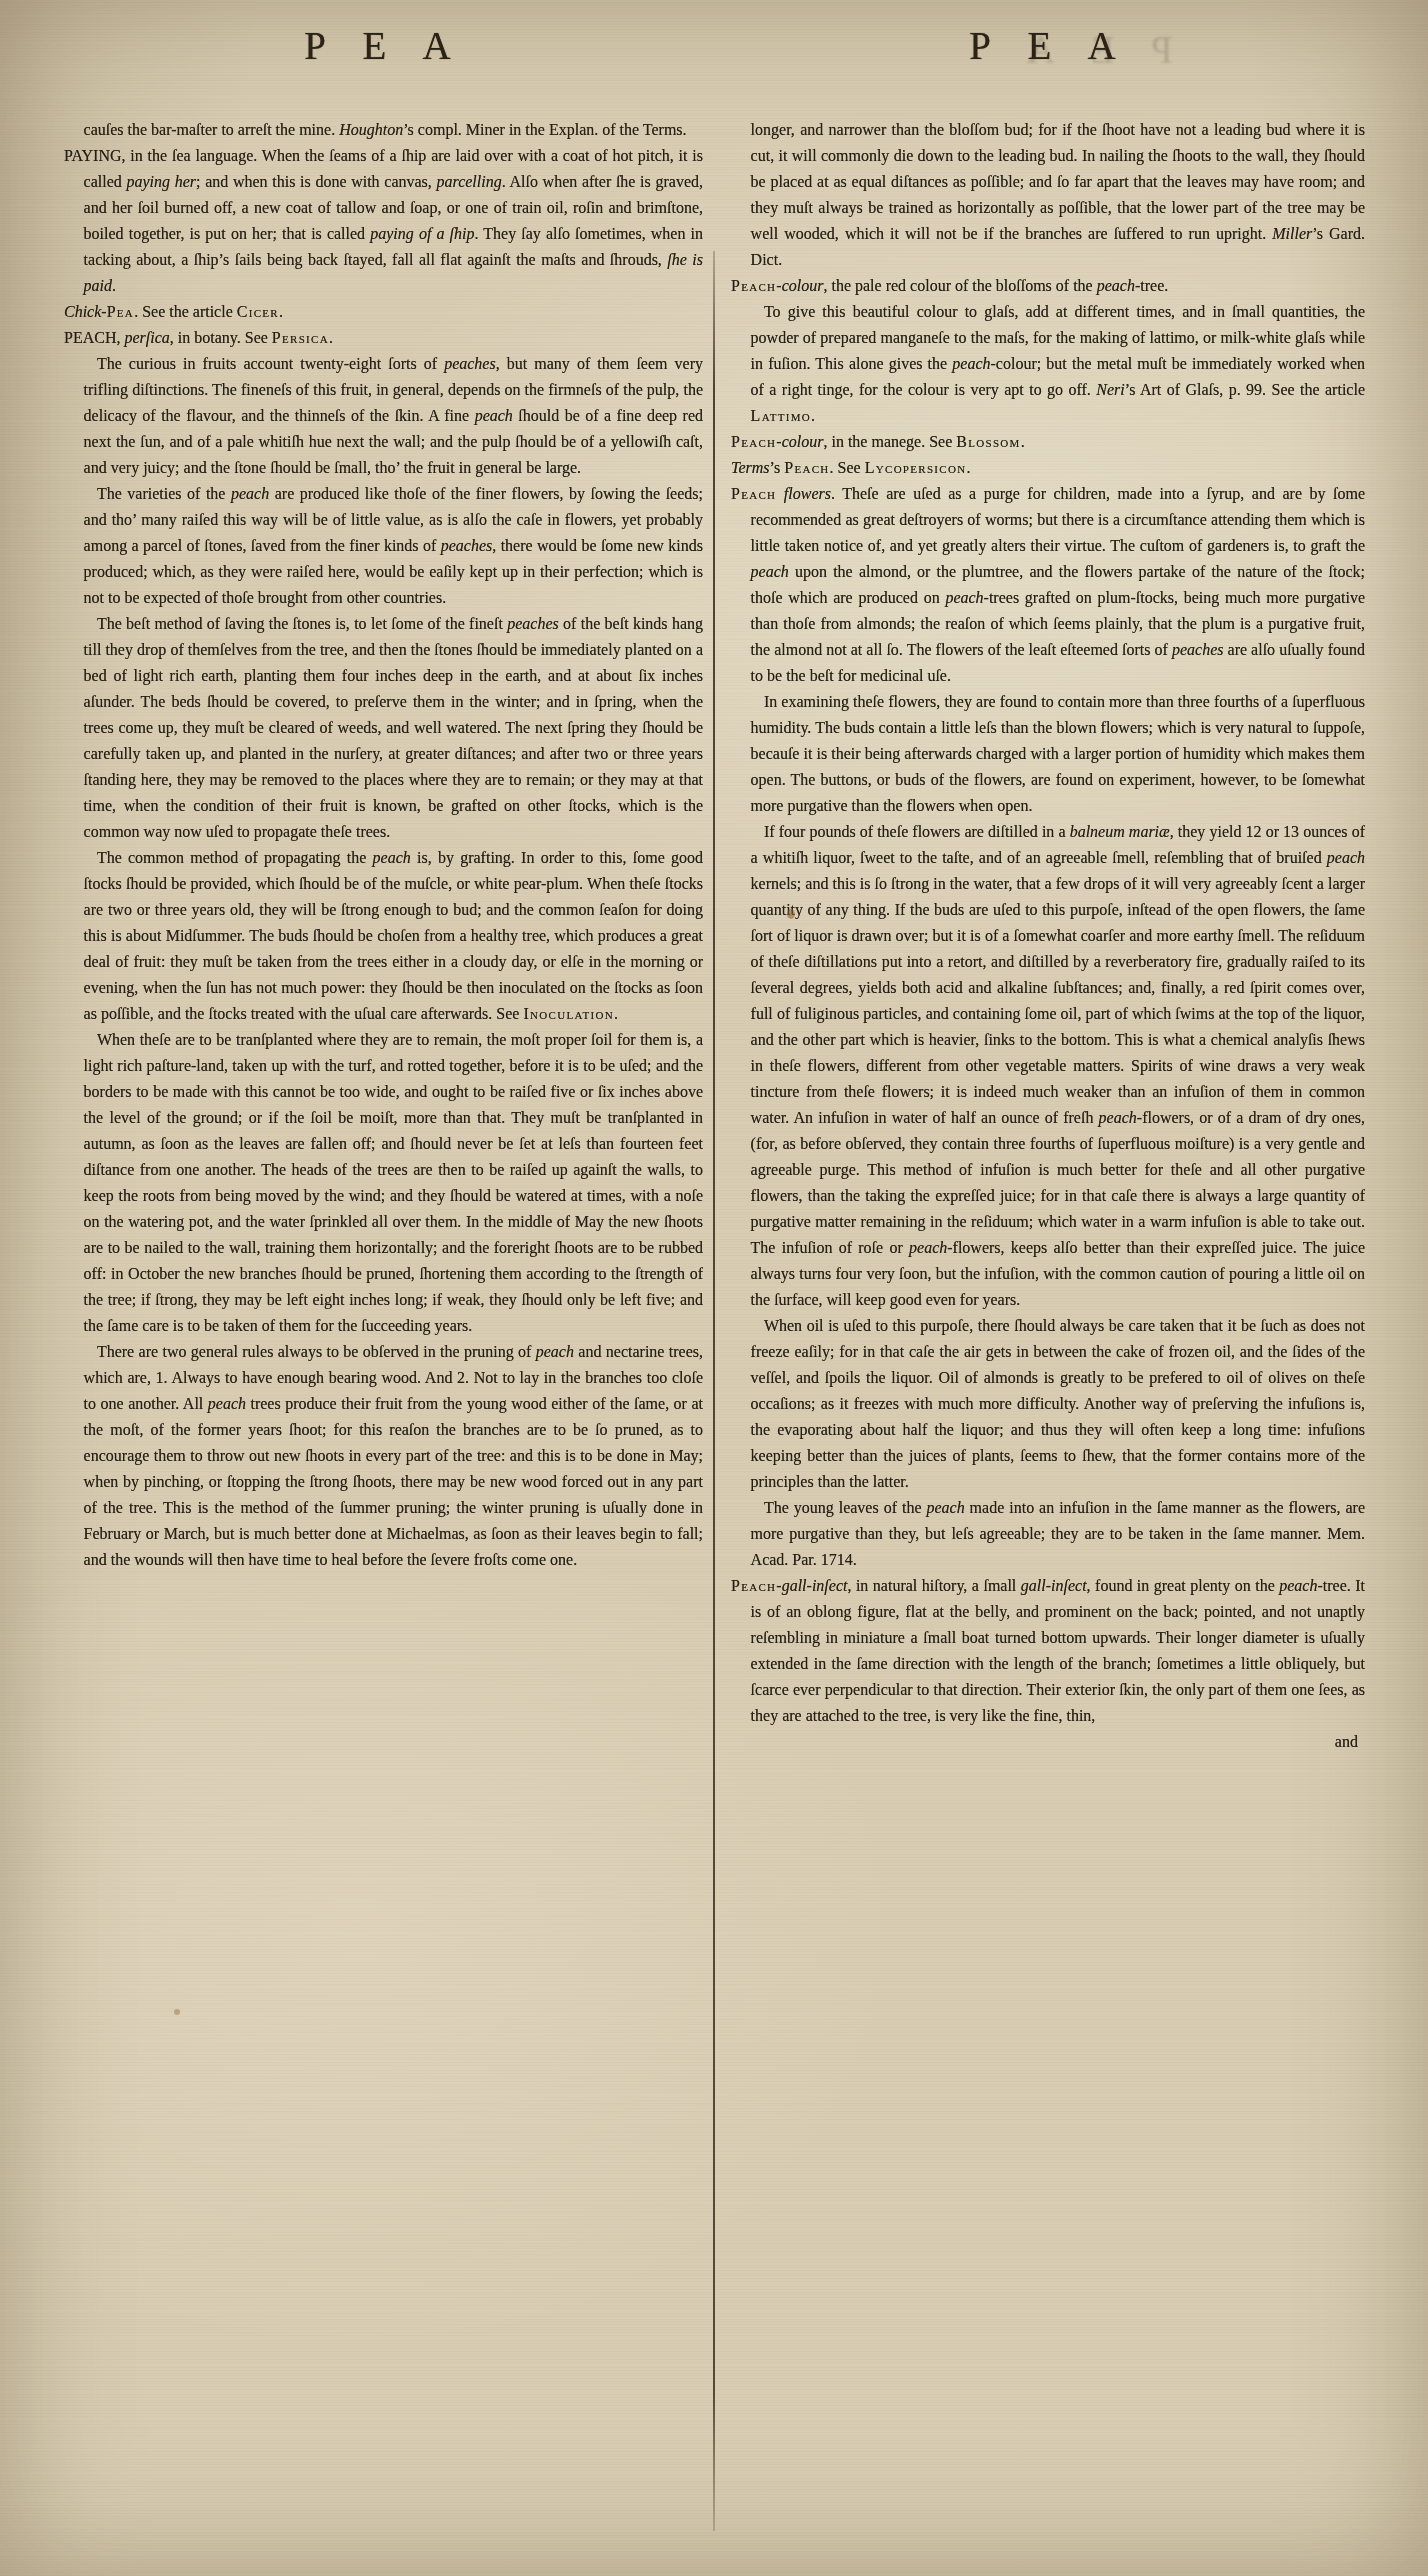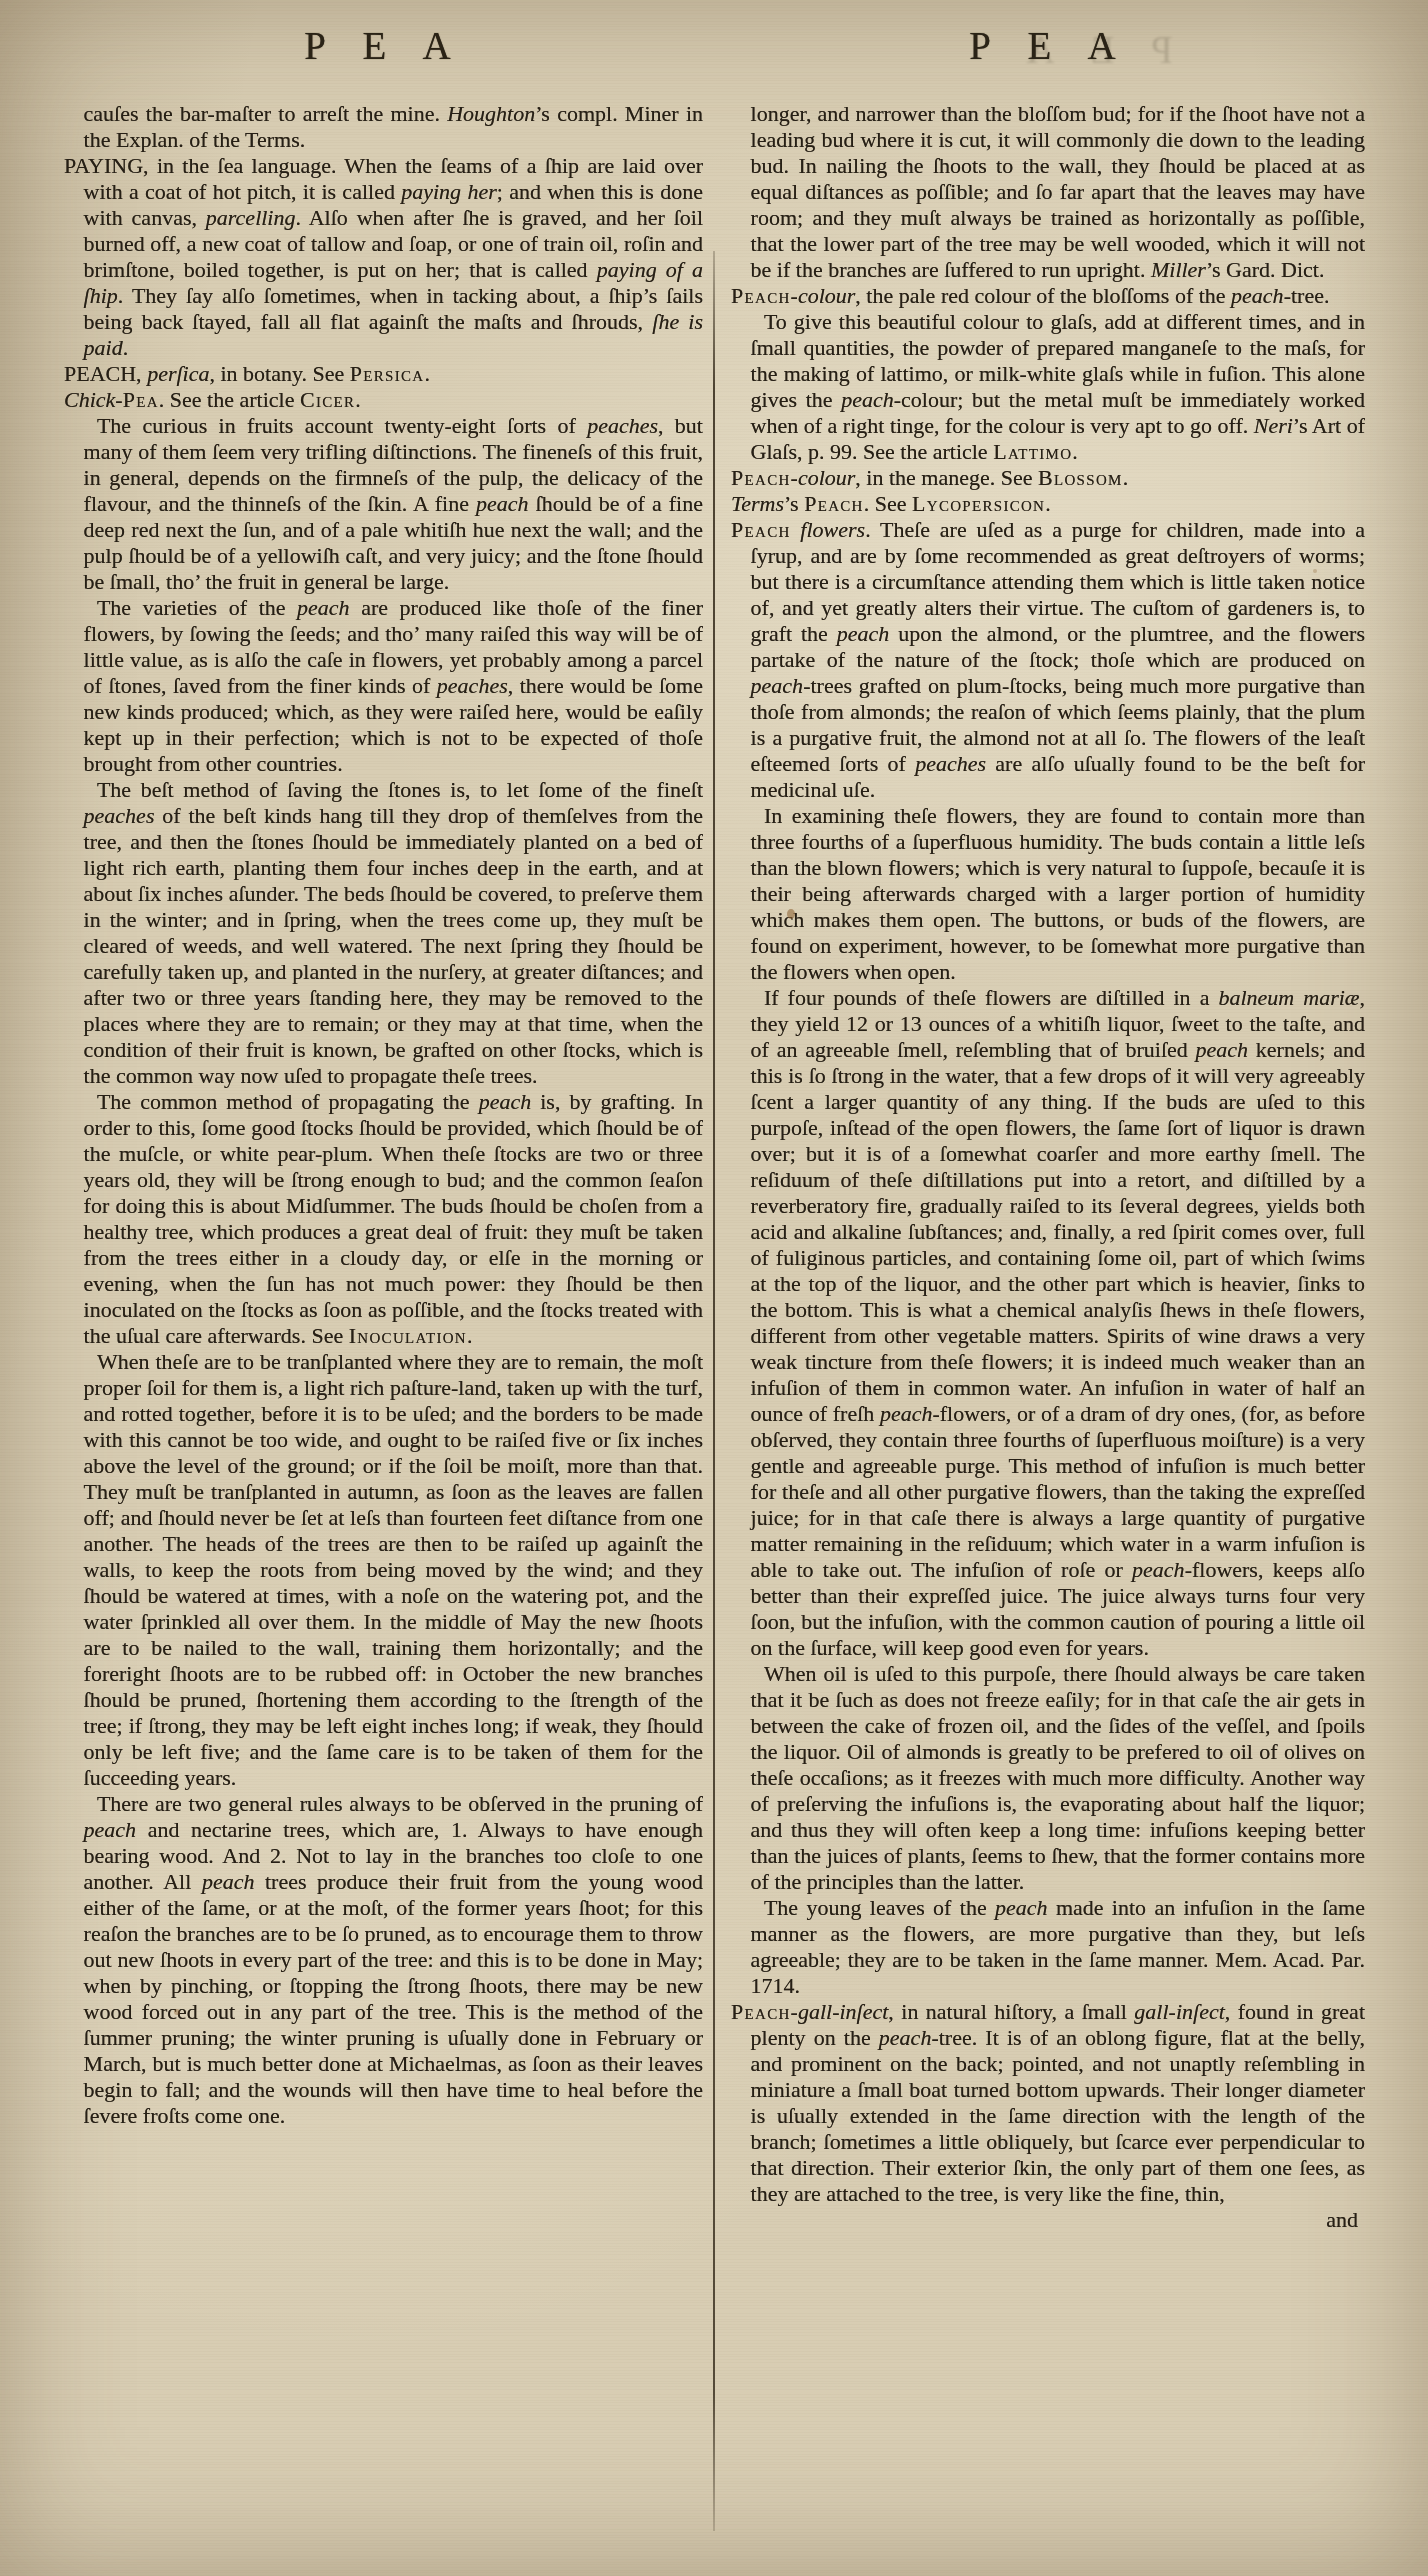--- a/index.html
+++ b/index.html
@@ -30,24 +30,24 @@
   .running-head.right{left:731px;}
   .bleed{
     position:absolute;top:27px;left:774px;width:637px;
     text-align:center;font-size:39px;letter-spacing:14.2px;
     color:#6d6450;opacity:0.28;
     transform:scaleX(-1);
     filter:blur(0.9px);
     pointer-events:none;
   }
   .column{
-    position:absolute;top:101px;
+    position:absolute;top:117px;
     width:639px;height:2438px;
     overflow:hidden;
-    font-size:22px;line-height:26px;
+    font-size:16px;line-height:26px;
     text-align:justify;
     text-shadow:0 0 0.5px rgba(38,31,21,0.65);
   }
   .column.left{left:64px;}
   .column.right{left:731px;width:634px;}
   .column p{margin:0;padding-left:19.6px;}
   .column p.entry{text-indent:-19.6px;}
   .column p.para{text-indent:13.3px;}
   .column p.cont{text-indent:0;}
   .sc{font-variant:small-caps;letter-spacing:1.3px;}
@@ -70,22 +70,22 @@
   <div class="bleed">P E A</div>
 
   <div class="running-head left">P E A</div>
   <div class="running-head right">P E A</div>
 
   <div class="col-rule"></div>
 
   <div class="column left" id="col-left">
       <p class="cont">cauſes the bar-maſter to arreſt the mine. <i>Houghton</i>’s compl. Miner in the Explan. of the Terms.</p>
       <p class="entry">PAYING, in the ſea language. When the ſeams of a ſhip are laid over with a coat of hot pitch, it is called <i>paying her</i>; and when this is done with canvas, <i>parcelling</i>. Alſo when after ſhe is graved, and her ſoil burned off, a new coat of tallow and ſoap, or one of train oil, roſin and brimſtone, boiled together, is put on her; that is called <i>paying of a ſhip</i>. They ſay alſo ſometimes, when in tacking about, a ſhip’s ſails being back ſtayed, fall all flat againſt the maſts and ſhrouds, <i>ſhe is paid</i>.</p>
+      <p class="entry"><i>Chick</i>-<span class="sc">Pea</span>. See the article <span class="sc">Cicer</span>.</p>
       <p class="entry">PEACH, <i>perſica</i>, in botany. See <span class="sc">Persica</span>.</p>
-      <p class="entry"><i>Chick</i>-<span class="sc">Pea</span>. See the article <span class="sc">Cicer</span>.</p>
       <p class="para">The curious in fruits account twenty-eight ſorts of <i>peaches</i>, but many of them ſeem very trifling diſtinctions. The fineneſs of this fruit, in general, depends on the firmneſs of the pulp, the delicacy of the flavour, and the thinneſs of the ſkin. A fine <i>peach</i> ſhould be of a fine deep red next the ſun, and of a pale whitiſh hue next the wall; and the pulp ſhould be of a yellowiſh caſt, and very juicy; and the ſtone ſhould be ſmall, tho’ the fruit in general be large.</p>
       <p class="para">The varieties of the <i>peach</i> are produced like thoſe of the finer flowers, by ſowing the ſeeds; and tho’ many raiſed this way will be of little value, as is alſo the caſe in flowers, yet probably among a parcel of ſtones, ſaved from the finer kinds of <i>peaches</i>, there would be ſome new kinds produced; which, as they were raiſed here, would be eaſily kept up in their perfection; which is not to be expected of thoſe brought from other countries.</p>
       <p class="para">The beſt method of ſaving the ſtones is, to let ſome of the fineſt <i>peaches</i> of the beſt kinds hang till they drop of themſelves from the tree, and then the ſtones ſhould be immediately planted on a bed of light rich earth, planting them four inches deep in the earth, and at about ſix inches aſunder. The beds ſhould be covered, to preſerve them in the winter; and in ſpring, when the trees come up, they muſt be cleared of weeds, and well watered. The next ſpring they ſhould be carefully taken up, and planted in the nurſery, at greater diſtances; and after two or three years ſtanding here, they may be removed to the places where they are to remain; or they may at that time, when the condition of their fruit is known, be grafted on other ſtocks, which is the common way now uſed to propagate theſe trees.</p>
       <p class="para">The common method of propagating the <i>peach</i> is, by grafting. In order to this, ſome good ſtocks ſhould be provided, which ſhould be of the muſcle, or white pear-plum. When theſe ſtocks are two or three years old, they will be ſtrong enough to bud; and the common ſeaſon for doing this is about Midſummer. The buds ſhould be choſen from a healthy tree, which produces a great deal of fruit: they muſt be taken from the trees either in a cloudy day, or elſe in the morning or evening, when the ſun has not much power: they ſhould be then inoculated on the ſtocks as ſoon as poſſible, and the ſtocks treated with the uſual care afterwards. See <span class="sc">Inoculation</span>.</p>
       <p class="para">When theſe are to be tranſplanted where they are to remain, the moſt proper ſoil for them is, a light rich paſture-land, taken up with the turf, and rotted together, before it is to be uſed; and the borders to be made with this cannot be too wide, and ought to be raiſed five or ſix inches above the level of the ground; or if the ſoil be moiſt, more than that. They muſt be tranſplanted in autumn, as ſoon as the leaves are fallen off; and ſhould never be ſet at leſs than fourteen feet diſtance from one another. The heads of the trees are then to be raiſed up againſt the walls, to keep the roots from being moved by the wind; and they ſhould be watered at times, with a noſe on the watering pot, and the water ſprinkled all over them. In the middle of May the new ſhoots are to be nailed to the wall, training them horizontally; and the foreright ſhoots are to be rubbed off: in October the new branches ſhould be pruned, ſhortening them according to the ſtrength of the tree; if ſtrong, they may be left eight inches long; if weak, they ſhould only be left five; and the ſame care is to be taken of them for the ſucceeding years.</p>
       <p class="para">There are two general rules always to be obſerved in the pruning of <i>peach</i> and nectarine trees, which are, 1. Always to have enough bearing wood. And 2. Not to lay in the branches too cloſe to one another. All <i>peach</i> trees produce their fruit from the young wood either of the ſame, or at the moſt, of the former years ſhoot; for this reaſon the branches are to be ſo pruned, as to encourage them to throw out new ſhoots in every part of the tree: and this is to be done in May; when by pinching, or ſtopping the ſtrong ſhoots, there may be new wood forced out in any part of the tree. This is the method of the ſummer pruning; the winter pruning is uſually done in February or March, but is much better done at Michaelmas, as ſoon as their leaves begin to fall; and the wounds will then have time to heal before the ſevere froſts come one.</p>
     </div>
 
   <div class="column right" id="col-right">
       <p class="cont">longer, and narrower than the bloſſom bud; for if the ſhoot have not a leading bud where it is cut, it will commonly die down to the leading bud. In nailing the ſhoots to the wall, they ſhould be placed at as equal diſtances as poſſible; and ſo far apart that the leaves may have room; and they muſt always be trained as horizontally as poſſible, that the lower part of the tree may be well wooded, which it will not be if the branches are ſuffered to run upright. <i>Miller</i>’s Gard. Dict.</p>

